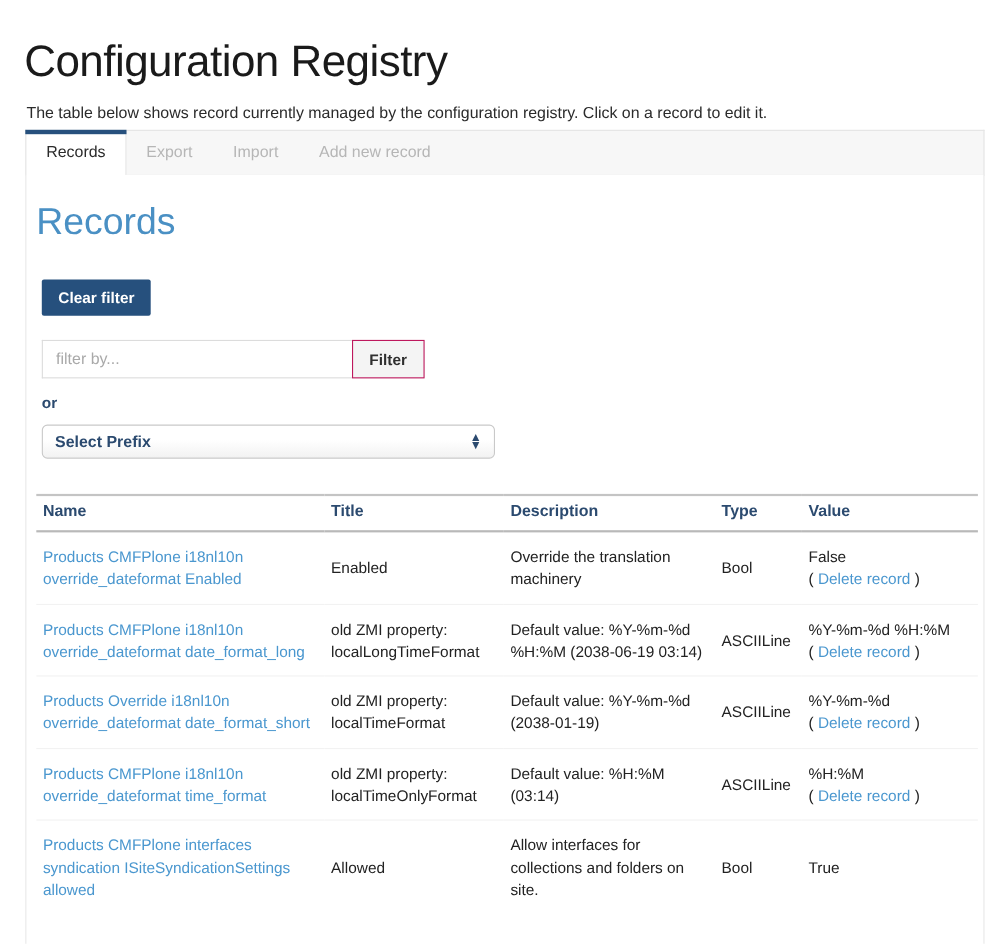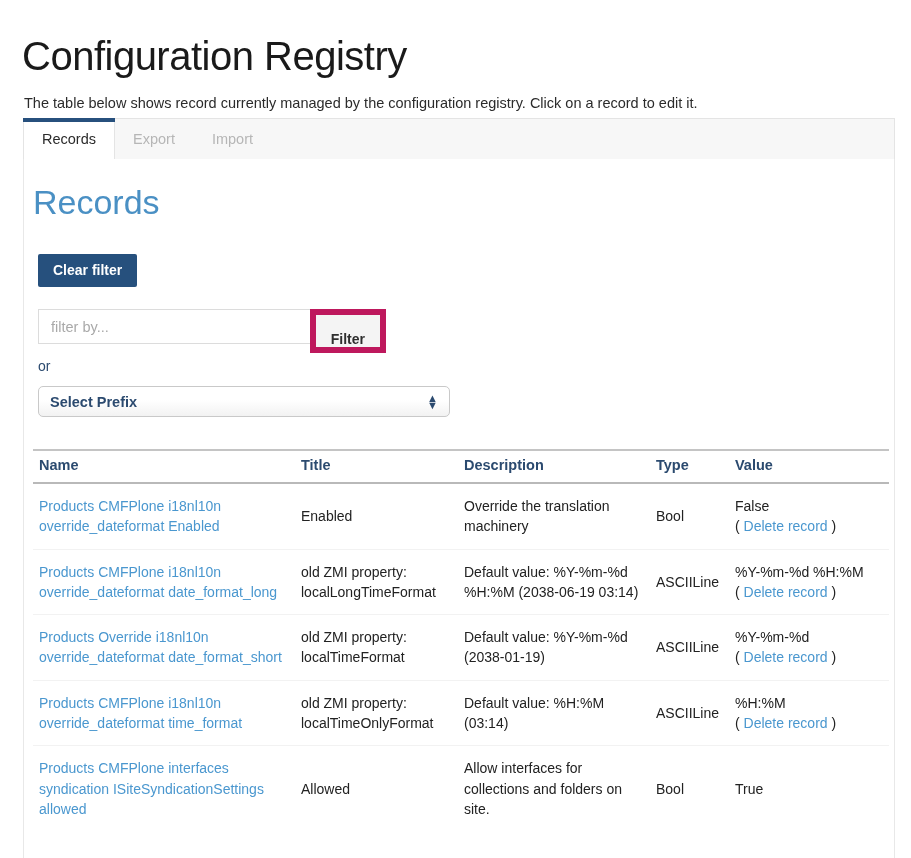--- a/index.html
+++ b/index.html
@@ -125,35 +125,35 @@
     background: #ffffff;
     padding: 0 12px;
     font-size: 14.5px;
     color: #3b3b3b;
     font-family: "Liberation Sans", sans-serif;
     outline: none;
   }
   .filter-input::placeholder { color: #a9a9a9; }
   .filter-btn {
     flex: 0 0 auto;
-    border: 6px solid #be185d;
+    border: 1px solid #be185d;
     background: #f4f4f4;
-    padding: 16px 15px;
+    padding: 4px 15px;
     font-size: 14px;
     font-weight: bold;
     color: #2f2f2f;
     cursor: pointer;
     font-family: "Liberation Sans", sans-serif;
   }
 
   .or-label {
     position: absolute;
     left: 14px; top: 199px;
     font-size: 14px;
-    font-weight: normal;
+    font-weight: bold;
     color: #2b4a6f;
   }
 
   .prefix-select {
     position: absolute;
     left: 14px; top: 227px;
     width: 412px; height: 31px;
     border: 1px solid #c9c9c9;
     border-radius: 5px;
     background: linear-gradient(to bottom, #ffffff 0%, #ffffff 45%, #f2f2f2 100%);
@@ -236,20 +236,23 @@
 
   <div class="tabbar" id="tabbar">
       <div class="tab active">
         <span>Records</span>
       </div>
       <div class="tab">
         <span>Export</span>
       </div>
       <div class="tab">
         <span>Import</span>
+      </div>
+      <div class="tab">
+        <span>Add new record</span>
       </div>
     </div>
 
   <div class="panel">
 
     <div class="section-heading">Records</div>
 
     <button class="clear-filter-btn">Clear filter</button>
 
     <div class="filter-group">

